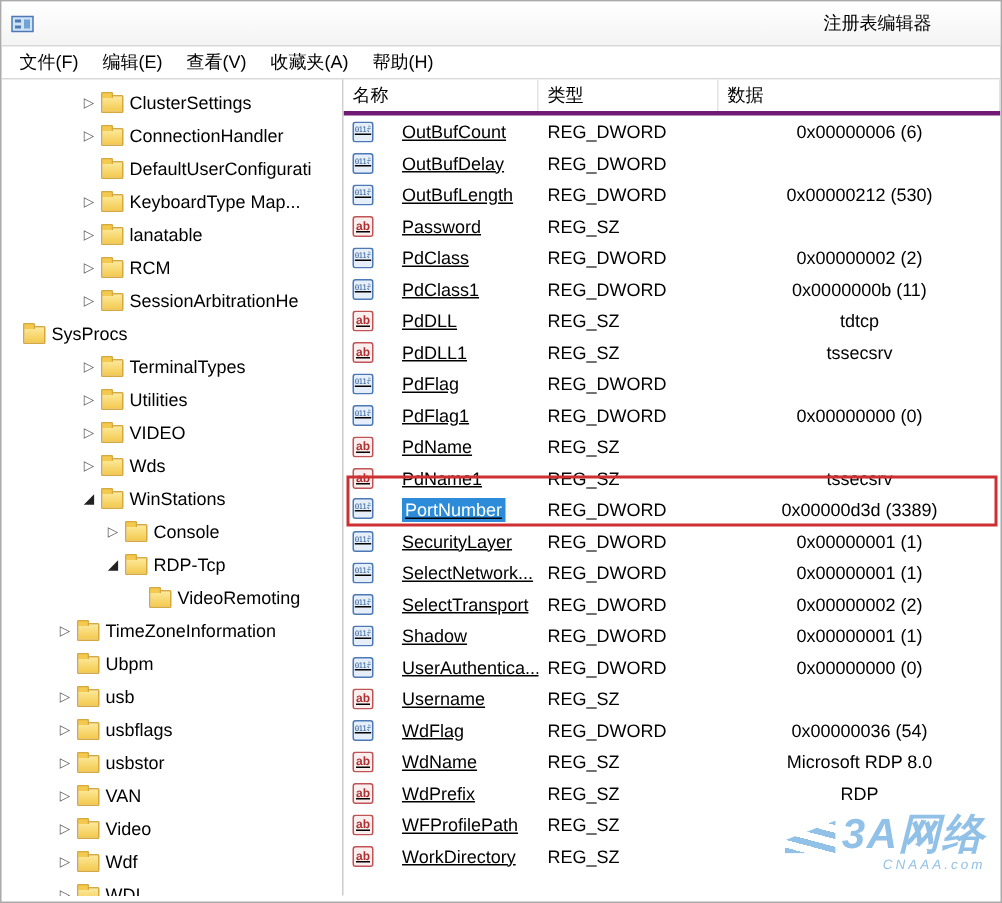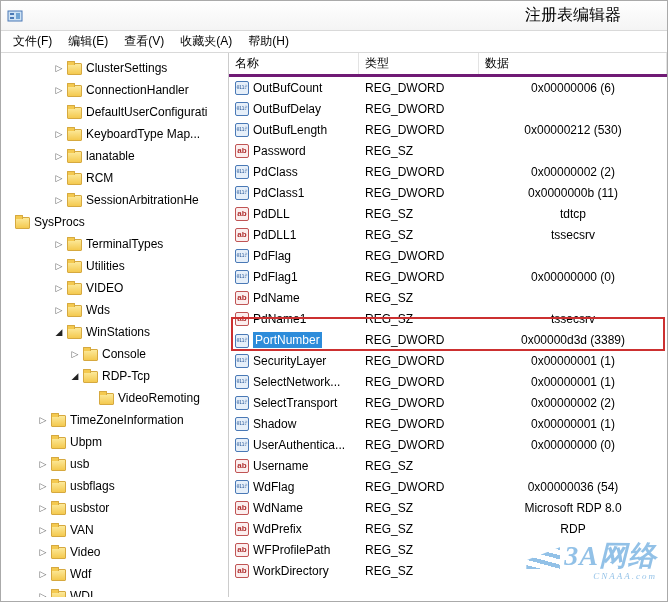--- a/index.html
+++ b/index.html
@@ -21,21 +21,21 @@
     display: flex;
     align-items: center;
     padding: 0 6px;
     justify-content: space-between;
   }
   .titlebar .app-icon {
     width: 16px; height: 16px;
     display: inline-flex; align-items: center; justify-content: center;
     color: #3a7fbf;
   }
-  .titlebar .title-text { flex:1; text-align: right; padding-right: 40px; font-size: 16px; }
+  .titlebar .title-text { flex:1; text-align: right; padding-right: 40px; font-size: 12px; }
   .menubar {
     height: 22px;
     display: flex;
     align-items: center;
     gap: 4px;
     padding: 0 6px;
     border-bottom: 1px solid #d9d9d9;
   }
   .menubar .menu-item { padding: 2px 6px; cursor: default; }
   .content {
@@ -121,21 +121,21 @@
   .col-name { width: 130px; }
   .col-type { width: 120px; }
   .col-data { flex: 1; }
   .list-body { }
   .list-row {
     display: flex;
     height: 21px;
     align-items: center;
   }
   .list-row .cell { padding: 0 6px; overflow: hidden; text-overflow: ellipsis; white-space: nowrap; }
-  .list-row .cell-name { width: 130px; display: flex; align-items: flex-end; gap: 4px; }
+  .list-row .cell-name { width: 130px; display: flex; align-items: flex-start; gap: 19px; text-decoration: underline; }
   .list-row .cell-type { width: 120px; }
   .list-row .cell-data { flex: 1; text-align: center; }
   .reg-icon {
     width: 14px; height: 14px;
     display: inline-flex;
     align-items: center; justify-content: center;
     flex-shrink: 0;
   }
   .reg-icon.dword {
     background: #e6eff9;
@@ -178,21 +178,21 @@
   ::-webkit-scrollbar-thumb { background: #c0c0c0; border: 1px solid #a8a8a8; }
   ::-webkit-scrollbar-button { background: #e8e8e8; height: 16px; border: 1px solid #bbb; }
   .watermark {
     position: absolute;
     right: 10px;
     bottom: 20px;
     opacity: 0.55;
     pointer-events: none;
     z-index: 10;
     font-style: italic;
-    font-family: Liberation Serif, serif;
+    font-family: Liberation Sans, sans-serif;
   }
   .watermark .big { font-size: 28px; color: #3a8fd4; font-weight: bold; letter-spacing: 1px;}
   .watermark .small { font-size: 9px; color: #3a8fd4; display:block; text-align:right; letter-spacing: 2px; margin-top: -4px;}
   .watermark .stripes {
     display: inline-block;
     width: 34px; height: 22px;
     margin-right: 4px;
     vertical-align: -4px;
     background: repeating-linear-gradient(15deg, #3a8fd4 0 4px, transparent 4px 9px);
     clip-path: polygon(0 60%, 100% 0, 100% 100%, 0 100%);

